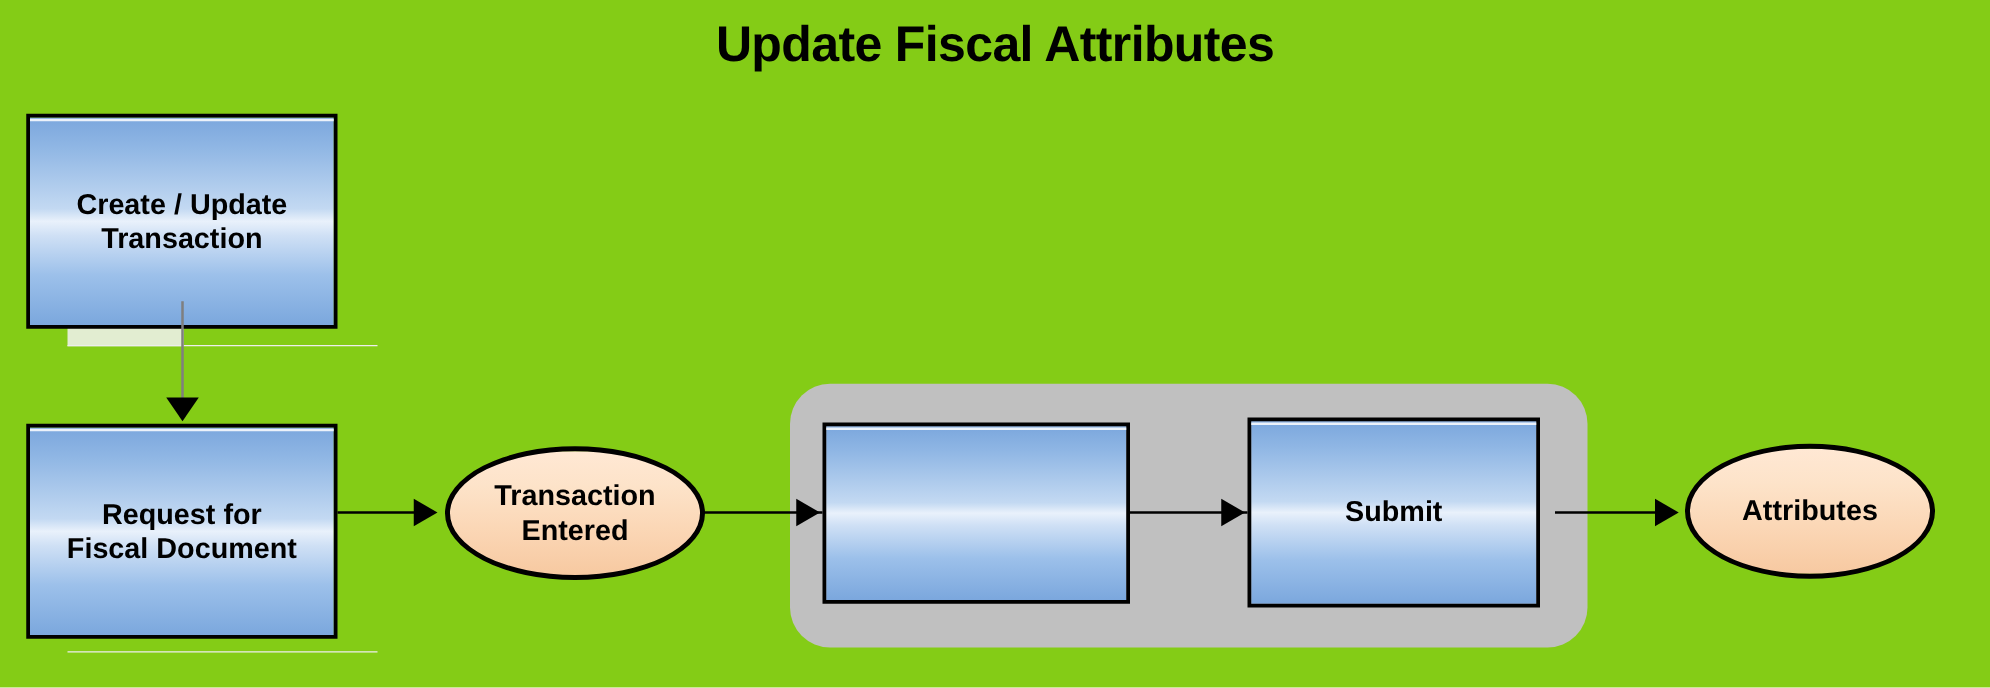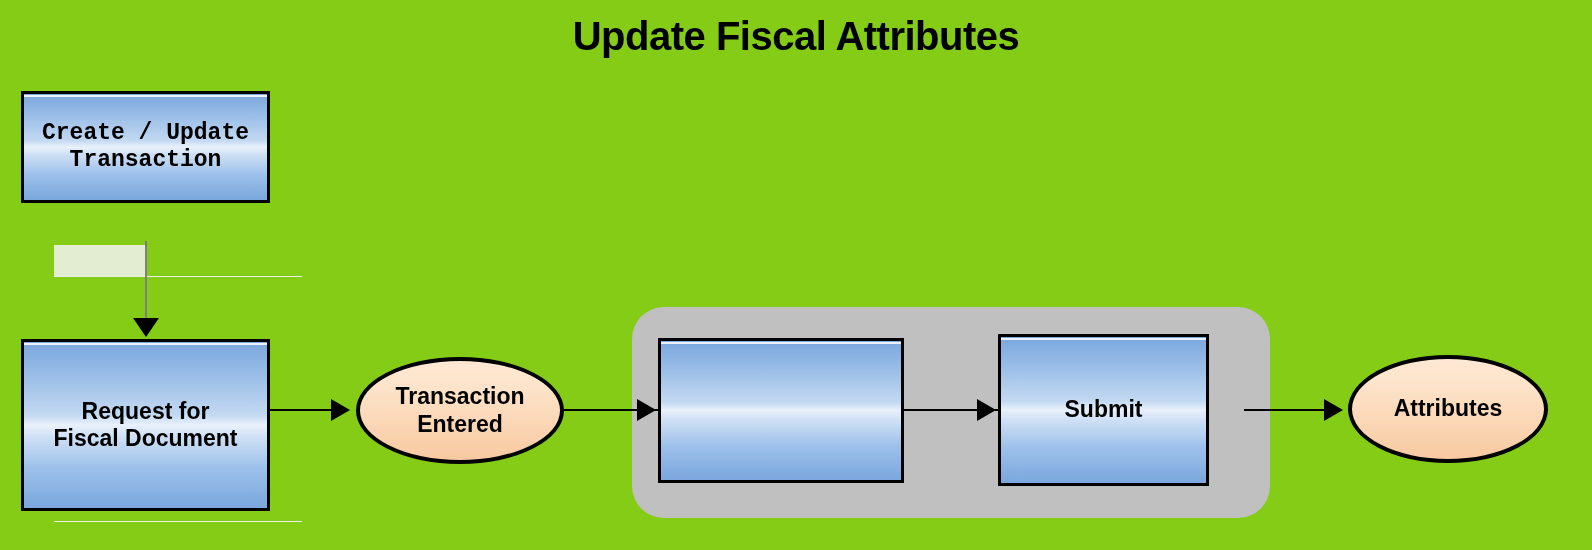--- a/index.html
+++ b/index.html
@@ -83,24 +83,24 @@
     position: absolute;
     left: 0;
     right: 0;
     top: 1px;
     height: 2px;
     background: #ffffff;
     opacity: 0.85;
   }
   .proc-label { position: relative; z-index: 2; padding: 0 6px; }
 
-  #box-create-update  { left: 21px;  top: 91px;  width: 249px; height: 112px; font-family: Liberation Mono, monospace; }
+  #box-create-update  { left: 21px;  top: 91px;  width: 249px; height: 172px; }
   #box-request-fiscal { left: 21px;  top: 339px; width: 249px; height: 172px; }
   #box-update-fiscal  { left: 658px; top: 338px; width: 246px; height: 145px; }
-  #box-submit         { left: 998px; top: 334px; width: 211px; height: 152px; }
+  #box-submit         { left: 998px; top: 334px; width: 234px; height: 152px; }
 
   
   .event-ellipse {
     position: absolute;
     box-sizing: border-box;
     border: 4px solid #000000;
     border-radius: 50%;
     background: linear-gradient(to bottom,
         #ffe8d4 0%,
         #fde3c9 28%,

